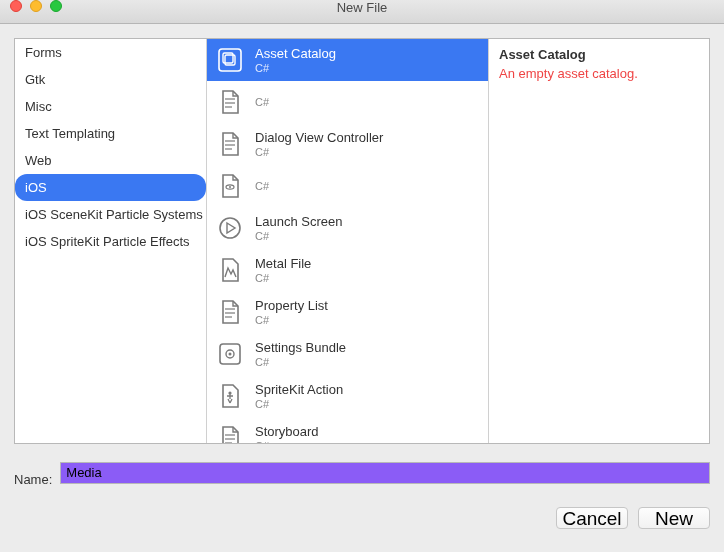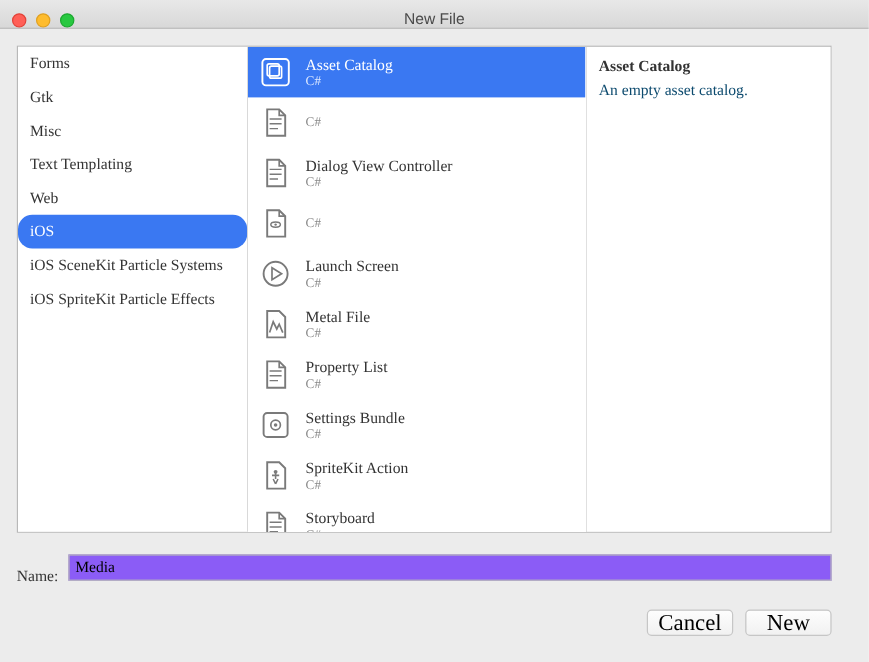--- a/index.html
+++ b/index.html
@@ -10,21 +10,21 @@
       width: 724px;
       height: 552px;
       overflow: hidden;
       color: #333;
     }
     .titlebar {
       height: 24px;
       background: linear-gradient(#e8e8e8, #d8d8d8);
       border-bottom: 1px solid #b5b5b5;
       display: flex;
-      align-items: flex-end;
+      align-items: flex-start;
       position: relative;
     }
     .traffic-lights {
       display: flex;
       gap: 8px;
       padding-left: 10px;
     }
     .traffic-lights .dot {
       width: 12px;
       height: 12px;
@@ -35,22 +35,21 @@
     .dot.max { background: #28c840; border: 0.5px solid #1ba82f; }
     .title {
       position: absolute;
       left: 0; right: 0;
       text-align: center;
       color: #4a4a4a;
       font-size: 13px;
       pointer-events: none;
     }
     .content {
-      padding: 14px 31px 10px 14px;
-      font-family: Liberation Serif, serif;
+      padding: 14px 14px 10px 14px;
     }
     .panels {
       display: flex;
       gap: 0;
       border: 1px solid #b8b8b8;
       background: #fff;
       height: 406px;
     }
     .categories {
       width: 192px;
@@ -110,21 +109,21 @@
       padding: 8px 10px;
       background: #fff;
     }
     .detail-title {
       font-weight: 600;
       font-size: 13px;
       margin-bottom: 4px;
     }
     .detail-desc {
       font-size: 13px;
-      color: #0c4a6e;
+      color: #ef4444;
     }
     .name-row {
       display: flex;
       align-items: center;
       gap: 8px;
       margin-top: 14px;
     }
     .name-label {
       font-size: 13px;
       color: #333;

